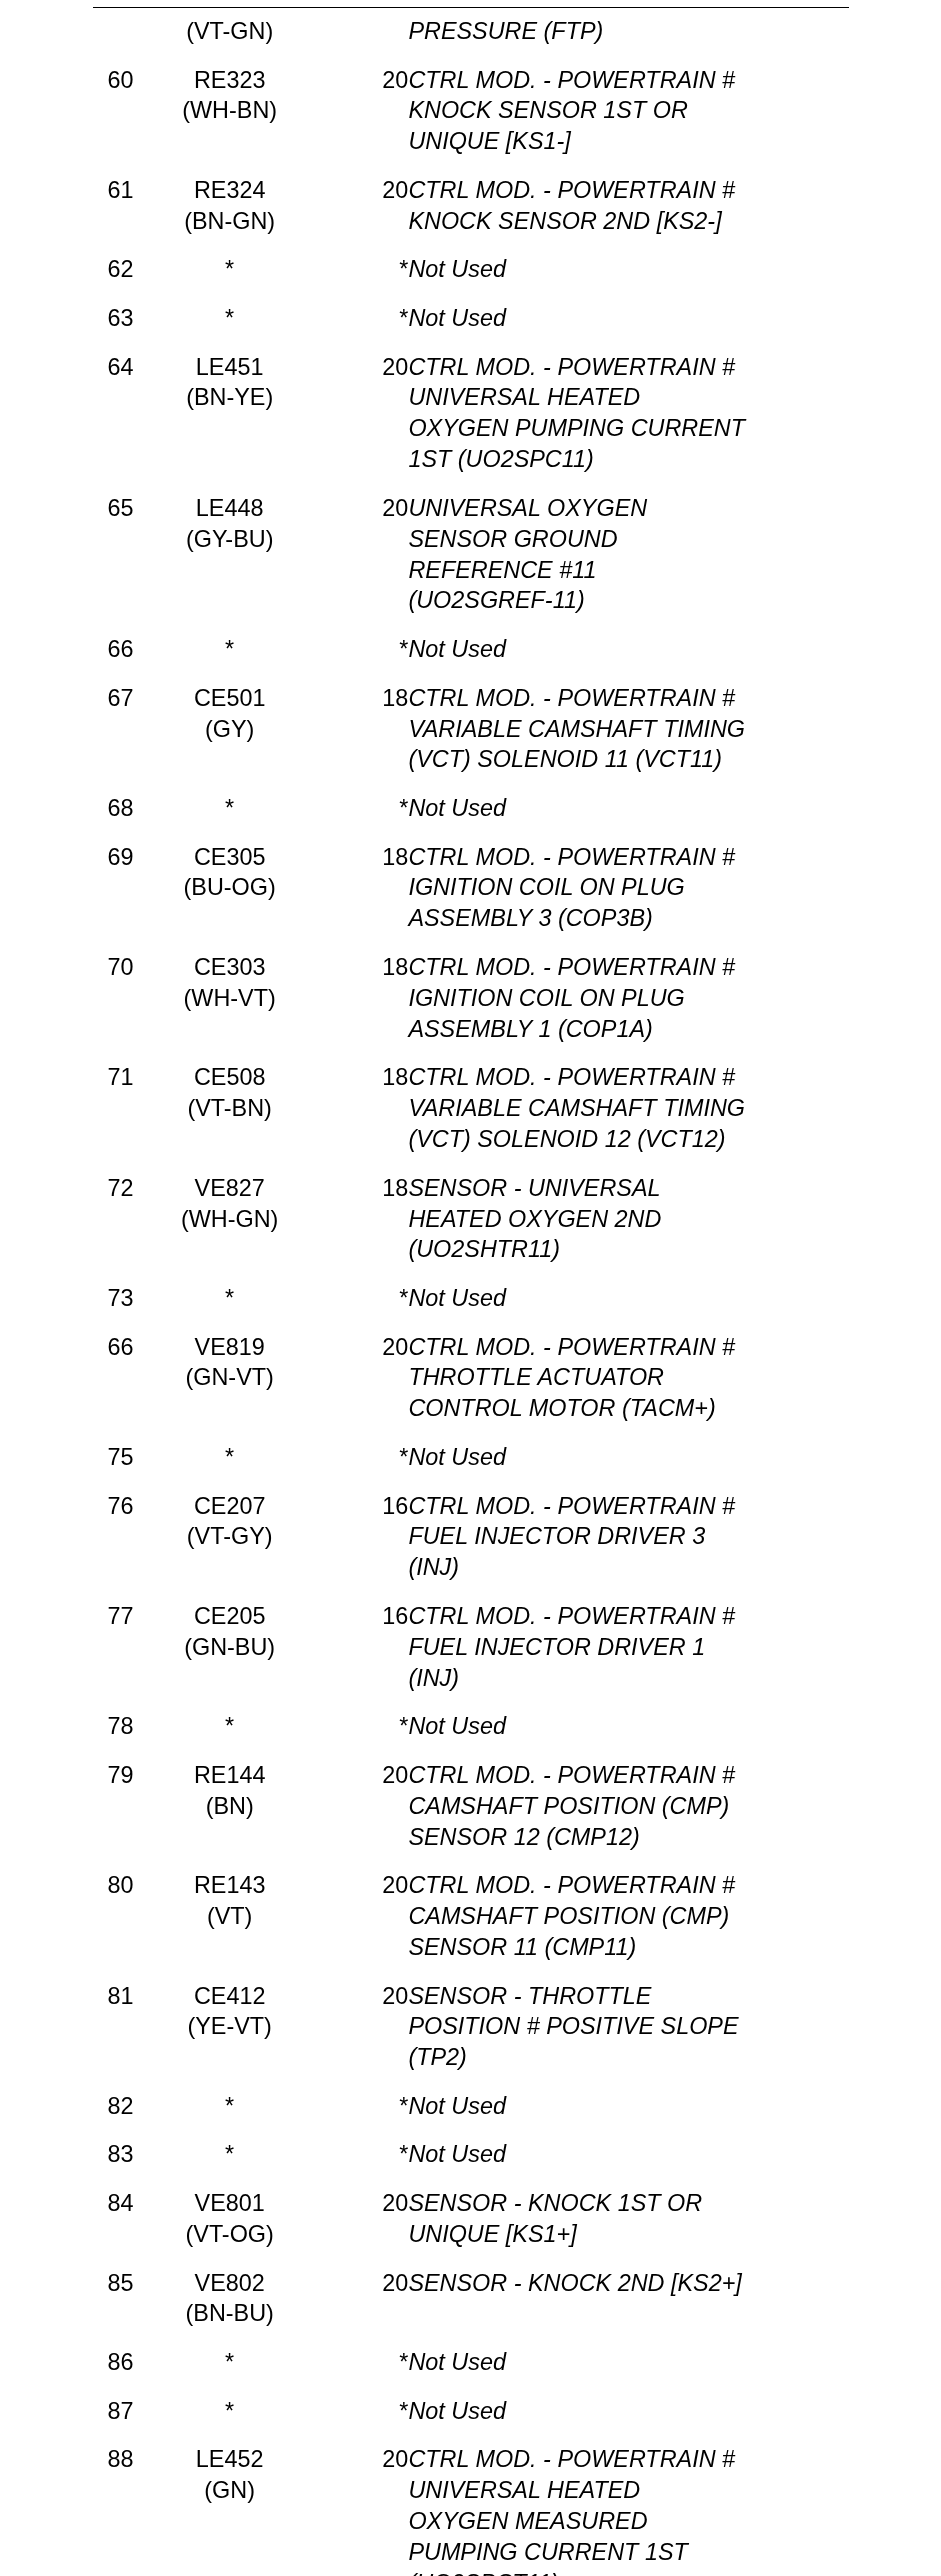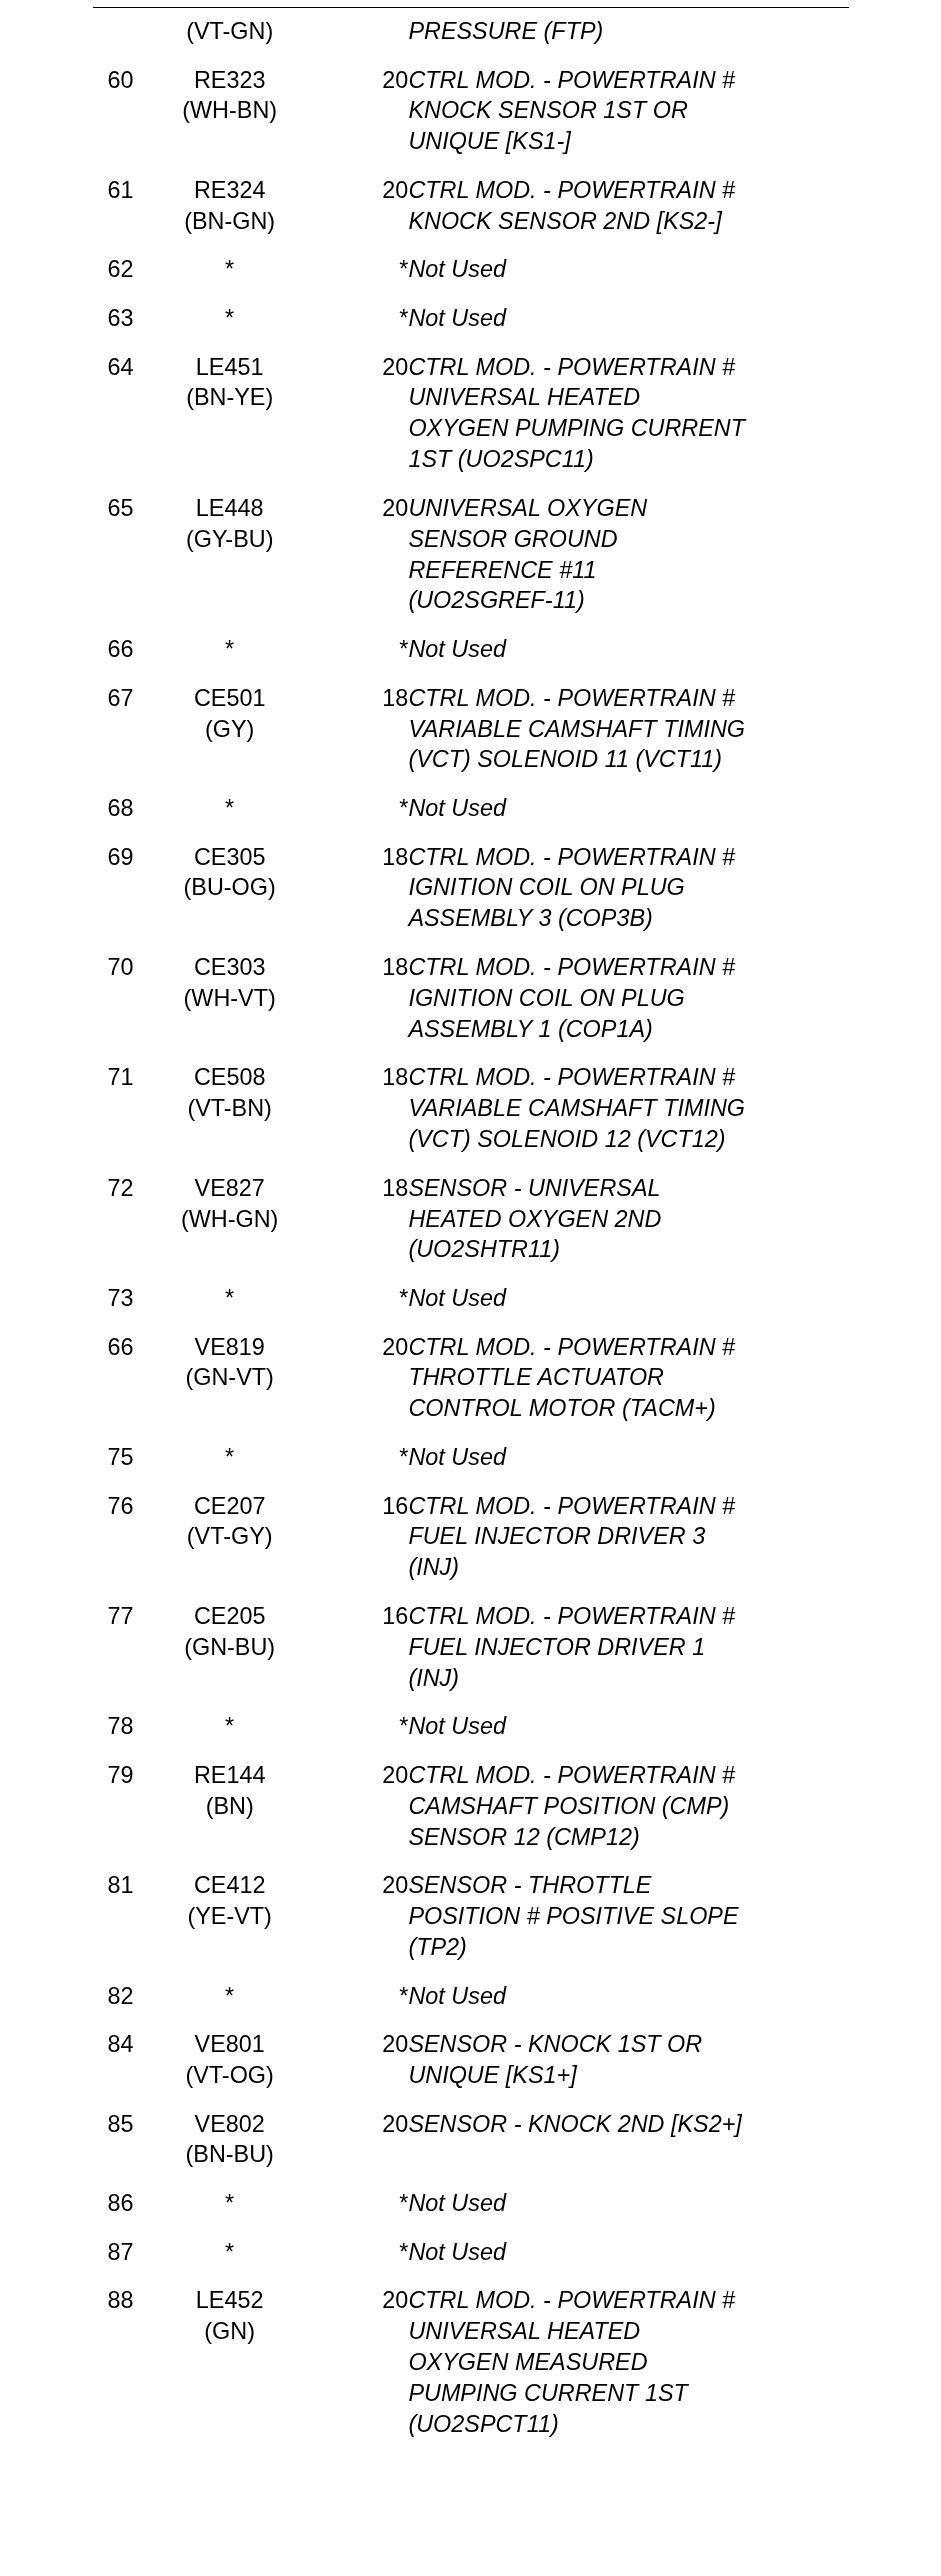--- a/index.html
+++ b/index.html
@@ -329,34 +329,57 @@
             <span class="circ-line">(BN)</span>
           </td>
           <td class="gauge">20</td>
           <td class="desc">
             <span class="desc-line">CTRL MOD. - POWERTRAIN #</span>
             <span class="desc-line">CAMSHAFT POSITION (CMP)</span>
             <span class="desc-line">SENSOR 12 (CMP12)</span>
           </td>
         </tr>
         <tr>
+          <td class="pin">80</td>
+          <td class="circuit">
+            <span class="circ-line">RE143</span>
+            <span class="circ-line">(VT)</span>
+          </td>
+          <td class="gauge">20</td>
+          <td class="desc">
+            <span class="desc-line">CTRL MOD. - POWERTRAIN #</span>
+            <span class="desc-line">CAMSHAFT POSITION (CMP)</span>
+            <span class="desc-line">SENSOR 11 (CMP11)</span>
+          </td>
+        </tr>
+        <tr>
           <td class="pin">81</td>
           <td class="circuit">
             <span class="circ-line">CE412</span>
             <span class="circ-line">(YE-VT)</span>
           </td>
           <td class="gauge">20</td>
           <td class="desc">
             <span class="desc-line">SENSOR - THROTTLE</span>
             <span class="desc-line">POSITION # POSITIVE SLOPE</span>
             <span class="desc-line">(TP2)</span>
           </td>
         </tr>
         <tr>
           <td class="pin">82</td>
+          <td class="circuit">
+            <span class="circ-line">*</span>
+          </td>
+          <td class="gauge">*</td>
+          <td class="desc">
+            <span class="desc-line">Not Used</span>
+          </td>
+        </tr>
+        <tr>
+          <td class="pin">83</td>
           <td class="circuit">
             <span class="circ-line">*</span>
           </td>
           <td class="gauge">*</td>
           <td class="desc">
             <span class="desc-line">Not Used</span>
           </td>
         </tr>
         <tr>
           <td class="pin">84</td>

